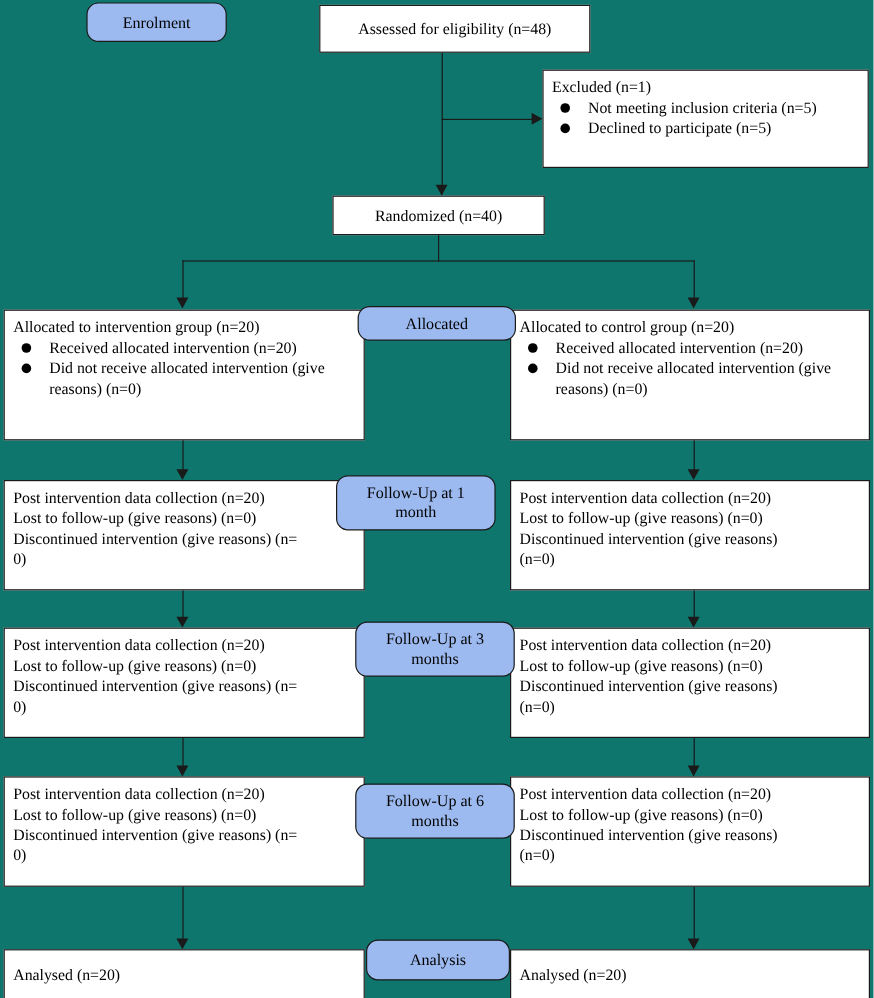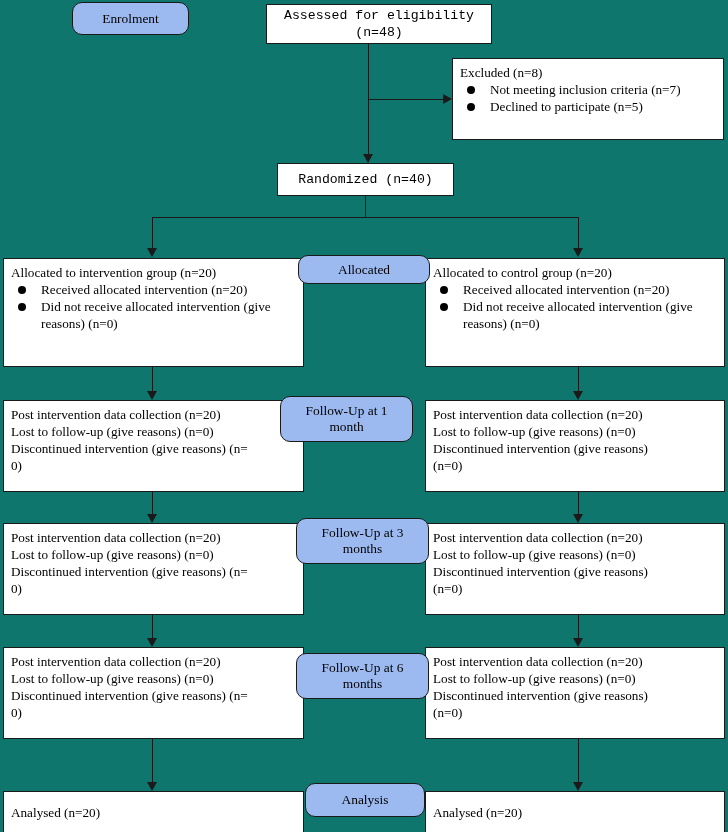--- a/index.html
+++ b/index.html
@@ -26,21 +26,20 @@
     font-size: 13.2px;
     line-height: 1.30;
     padding: 5px 7px 4px 7px;
   }
   .box.center {
     display: flex;
     align-items: center;
     justify-content: center;
     padding: 0;
     text-align: center;
-    font-family: Liberation Mono, monospace;
   }
 
   
   .stage {
     position: absolute;
     box-sizing: border-box;
     background: #9cbaf0;
     border: 1.6px solid #1a1a1a;
     border-radius: 10px;
     display: flex;
@@ -122,23 +121,23 @@
     <span>Assessed for eligibility (n=48)</span>
   </div>
 
   <div class="vline" style="left:368px; top:44px; height:118px;"></div>
   <div class="arrow-down" style="left:363px; top:154px;"></div>
 
   <div class="hline" style="left:368px; top:99px; width:76px;"></div>
   <div class="arrow-right" style="left:443px; top:94px;"></div>
 
   <div class="box" style="left:452px; top:58px; width:272px; height:82px;">
-    <div>Excluded (n=8)</div>
+    <div>Excluded (n=1)</div>
     <ul class="bullets">
-      <li>Not meeting inclusion criteria (n=7)</li>
+      <li>Not meeting inclusion criteria (n=5)</li>
       <li>Declined to participate (n=5)</li>
     </ul>
   </div>
 
   <div class="box center" style="left:277px; top:163px; width:177px; height:33px;">
     <span>Randomized (n=40)</span>
   </div>
 
   <div class="vline" style="left:365px; top:196px; height:22px;"></div>
   <div class="hline" style="left:152px; top:217px; width:427px;"></div>

